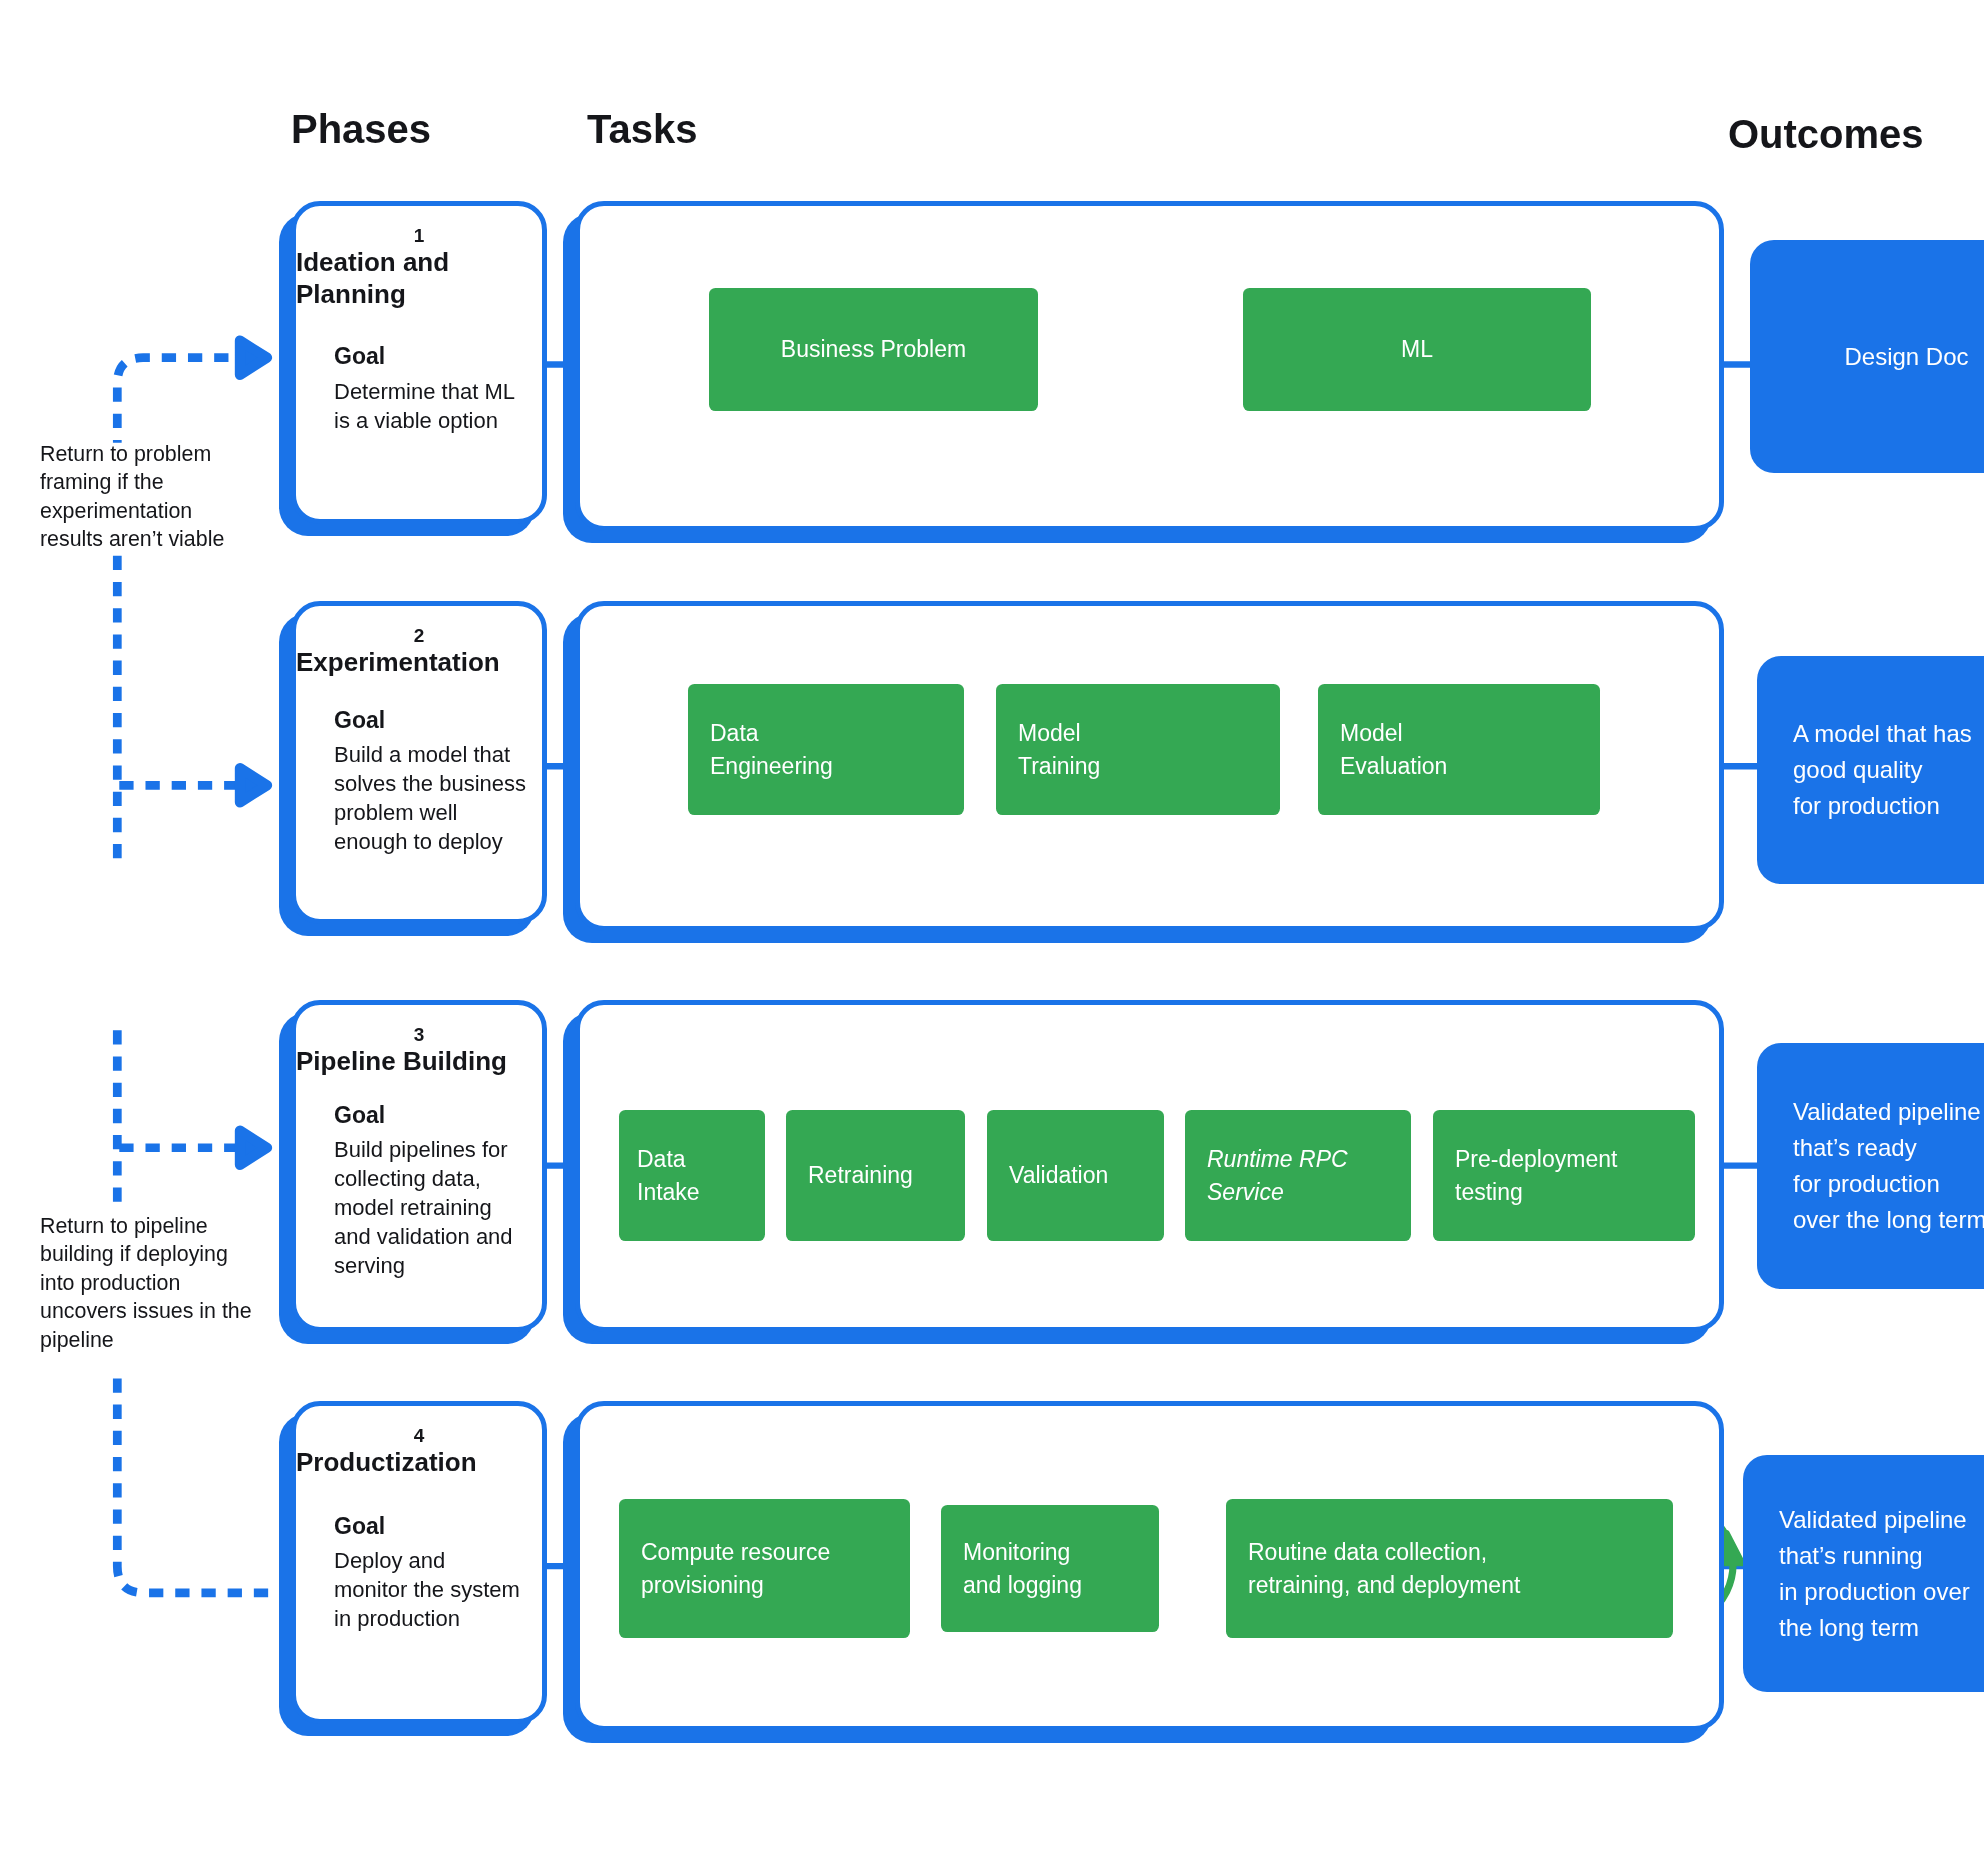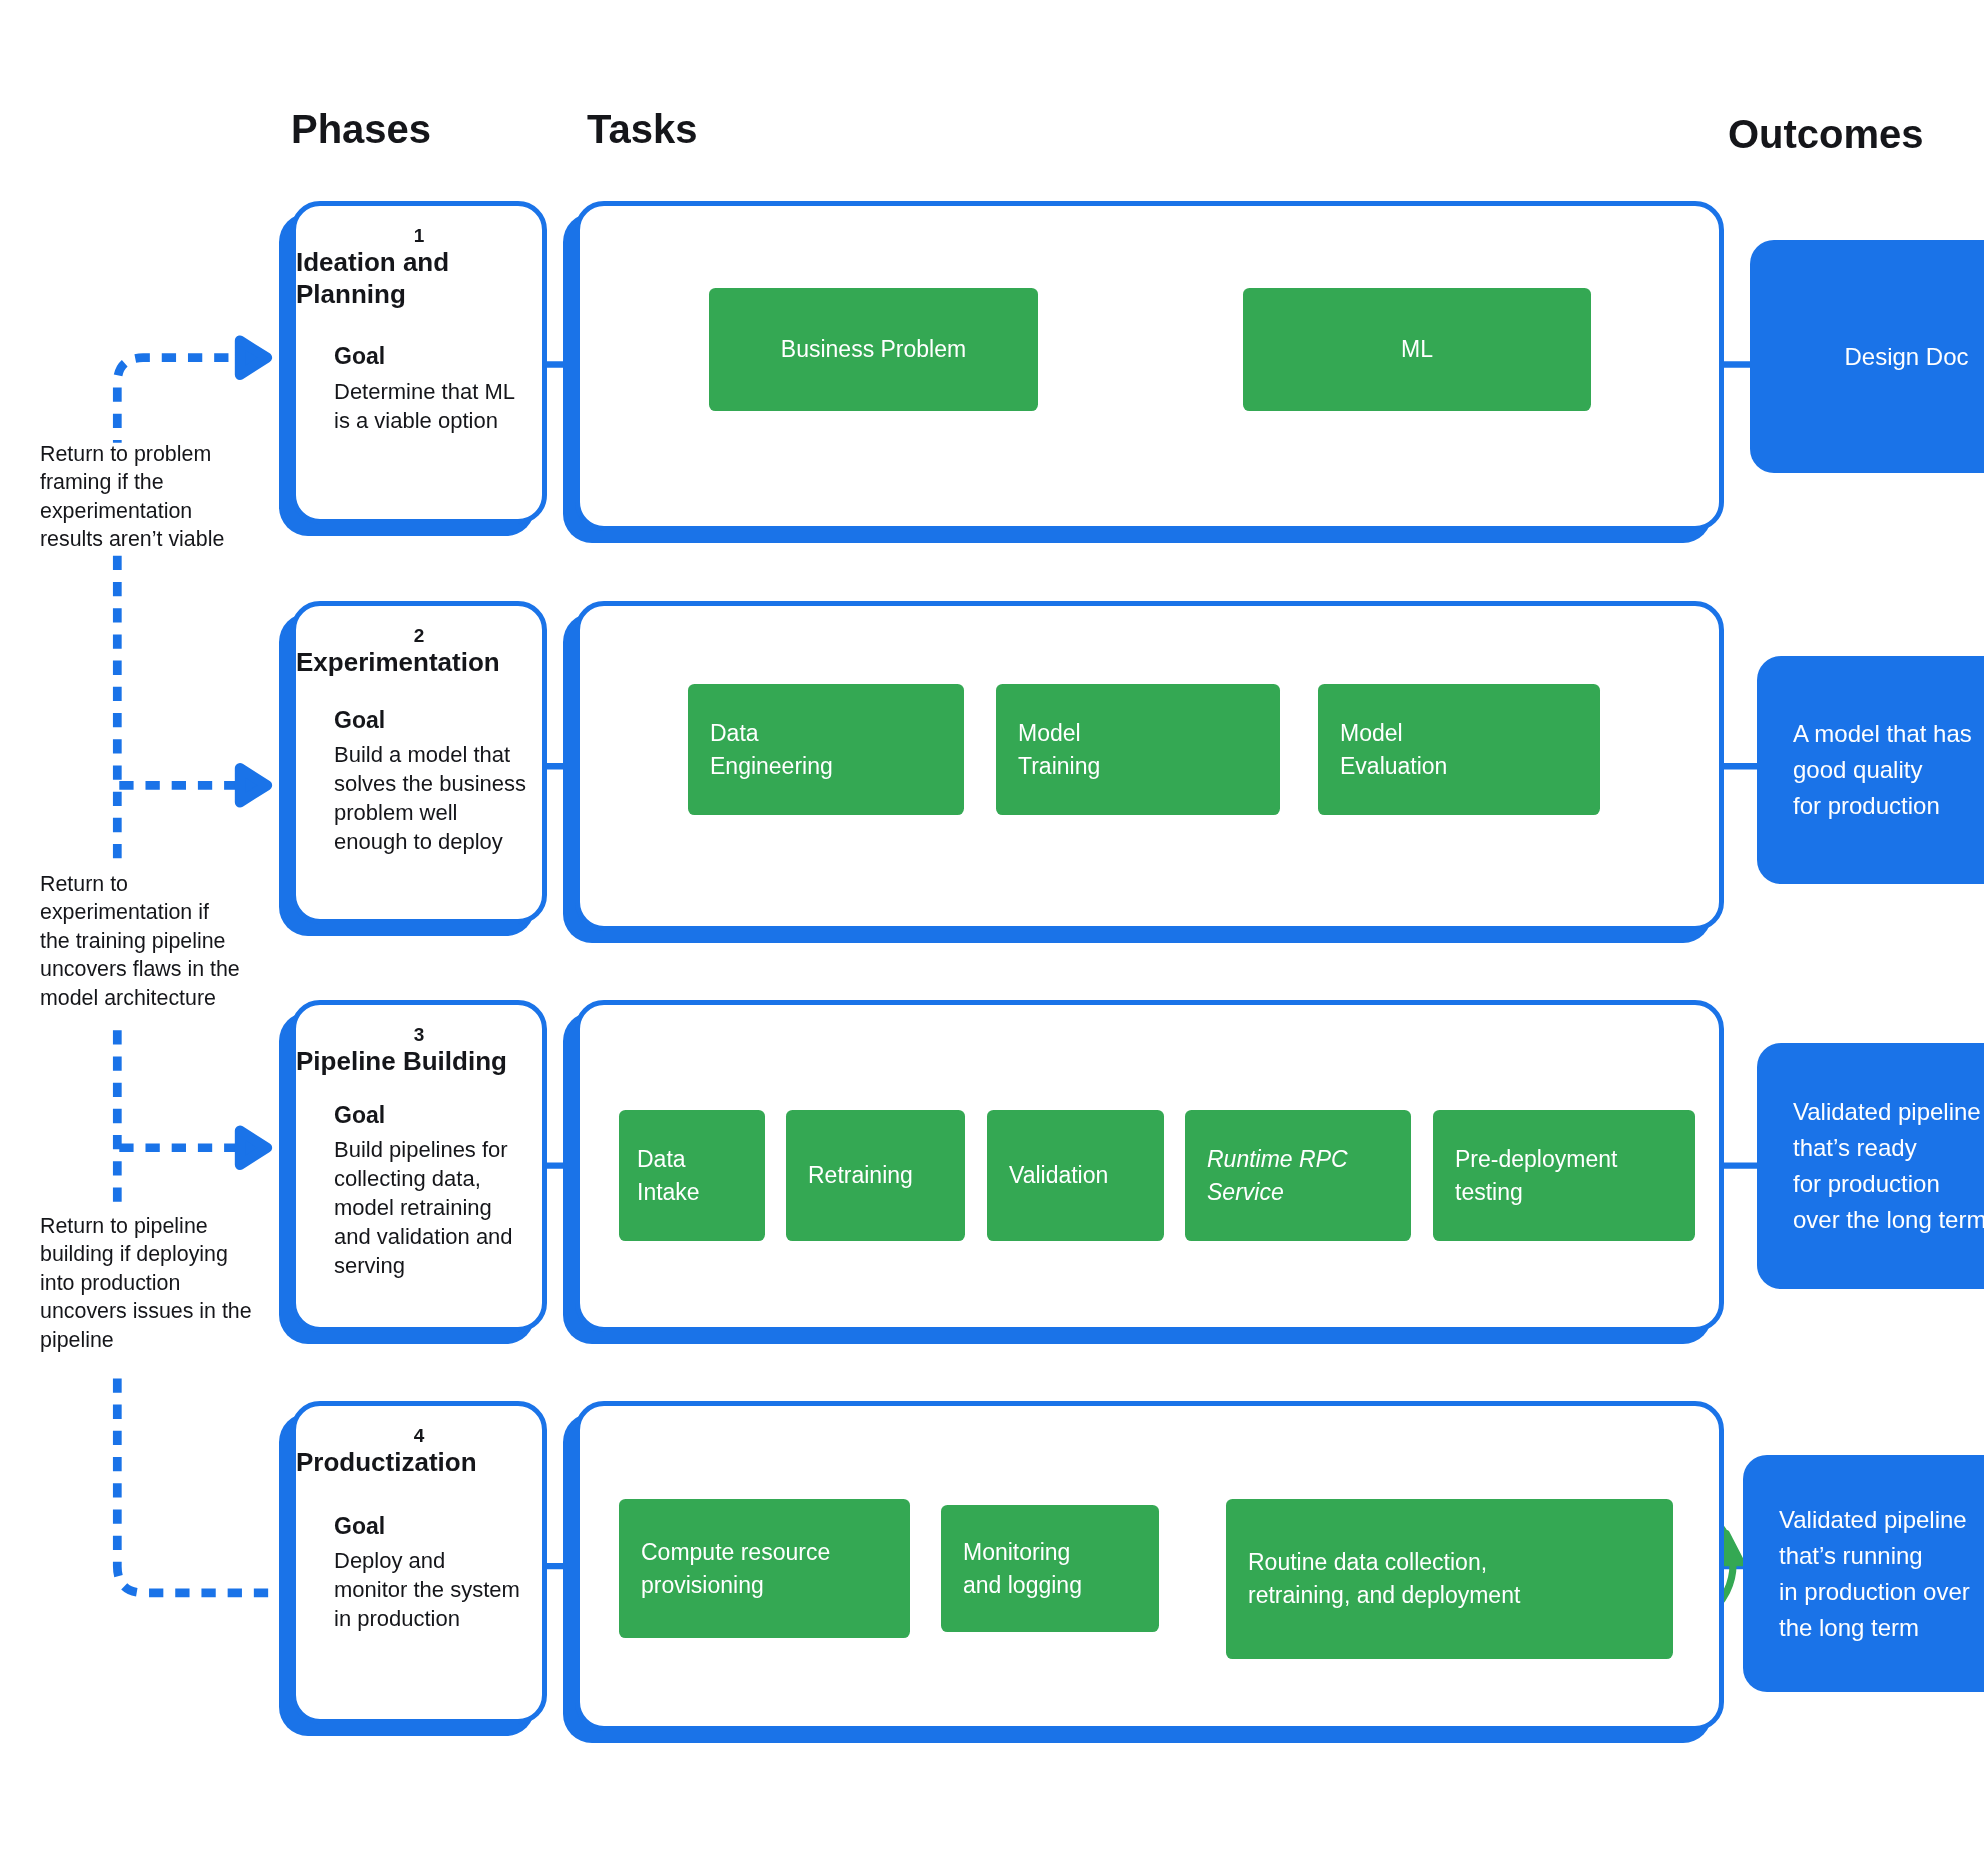--- a/index.html
+++ b/index.html
@@ -163,45 +163,40 @@
   <div class="green-box" style="left:987px;top:1110px;width:177px;height:131px;">Validation</div>
   <div class="green-box" style="left:1185px;top:1110px;width:226px;height:131px;font-style:italic;">Runtime RPC
 Service</div>
   <div class="green-box" style="left:1433px;top:1110px;width:262px;height:131px;">Pre-deployment
 testing</div>
 
   <div class="green-box" style="left:619px;top:1499px;width:291px;height:139px;">Compute resource
 provisioning</div>
   <div class="green-box" style="left:941px;top:1505px;width:218px;height:127px;">Monitoring
 and logging</div>
-  <div class="green-box" style="left:1226px;top:1499px;width:447px;height:160px;">Routine data collection,
+  <div class="green-box" style="left:1226px;top:1499px;width:447px;height:139px;">Routine data collection,
 retraining, and deployment</div>
 
   <div class="outcome center" style="left:1750px;top:240px;width:313px;height:233px;">Design Doc</div>
   <div class="outcome" style="left:1757px;top:656px;width:308px;height:228px;">A model that has
 good quality
 for production</div>
   <div class="outcome" style="left:1757px;top:1043px;width:313px;height:246px;">Validated pipeline
 that’s ready
 for production
 over the long term</div>
   <div class="outcome" style="left:1743px;top:1455px;width:316px;height:237px;">Validated pipeline
 that’s running
 in production over
 the long term</div>
 
   <div class="annotation" style="left:40px;top:440px;width:230px;">Return to problem
 framing if the
 experimentation
 results aren’t viable</div>
-  <div class="annotation" style="left:40px;top:870px;width:238px;">Return to
-experimentation if
-the training pipeline
-uncovers flaws in the
-model architecture</div>
   <div class="annotation" style="left:40px;top:1212px;width:246px;">Return to pipeline
 building if deploying
 into production
 uncovers issues in the
 pipeline</div>
 
 </div>
 
 
 </body></html>

